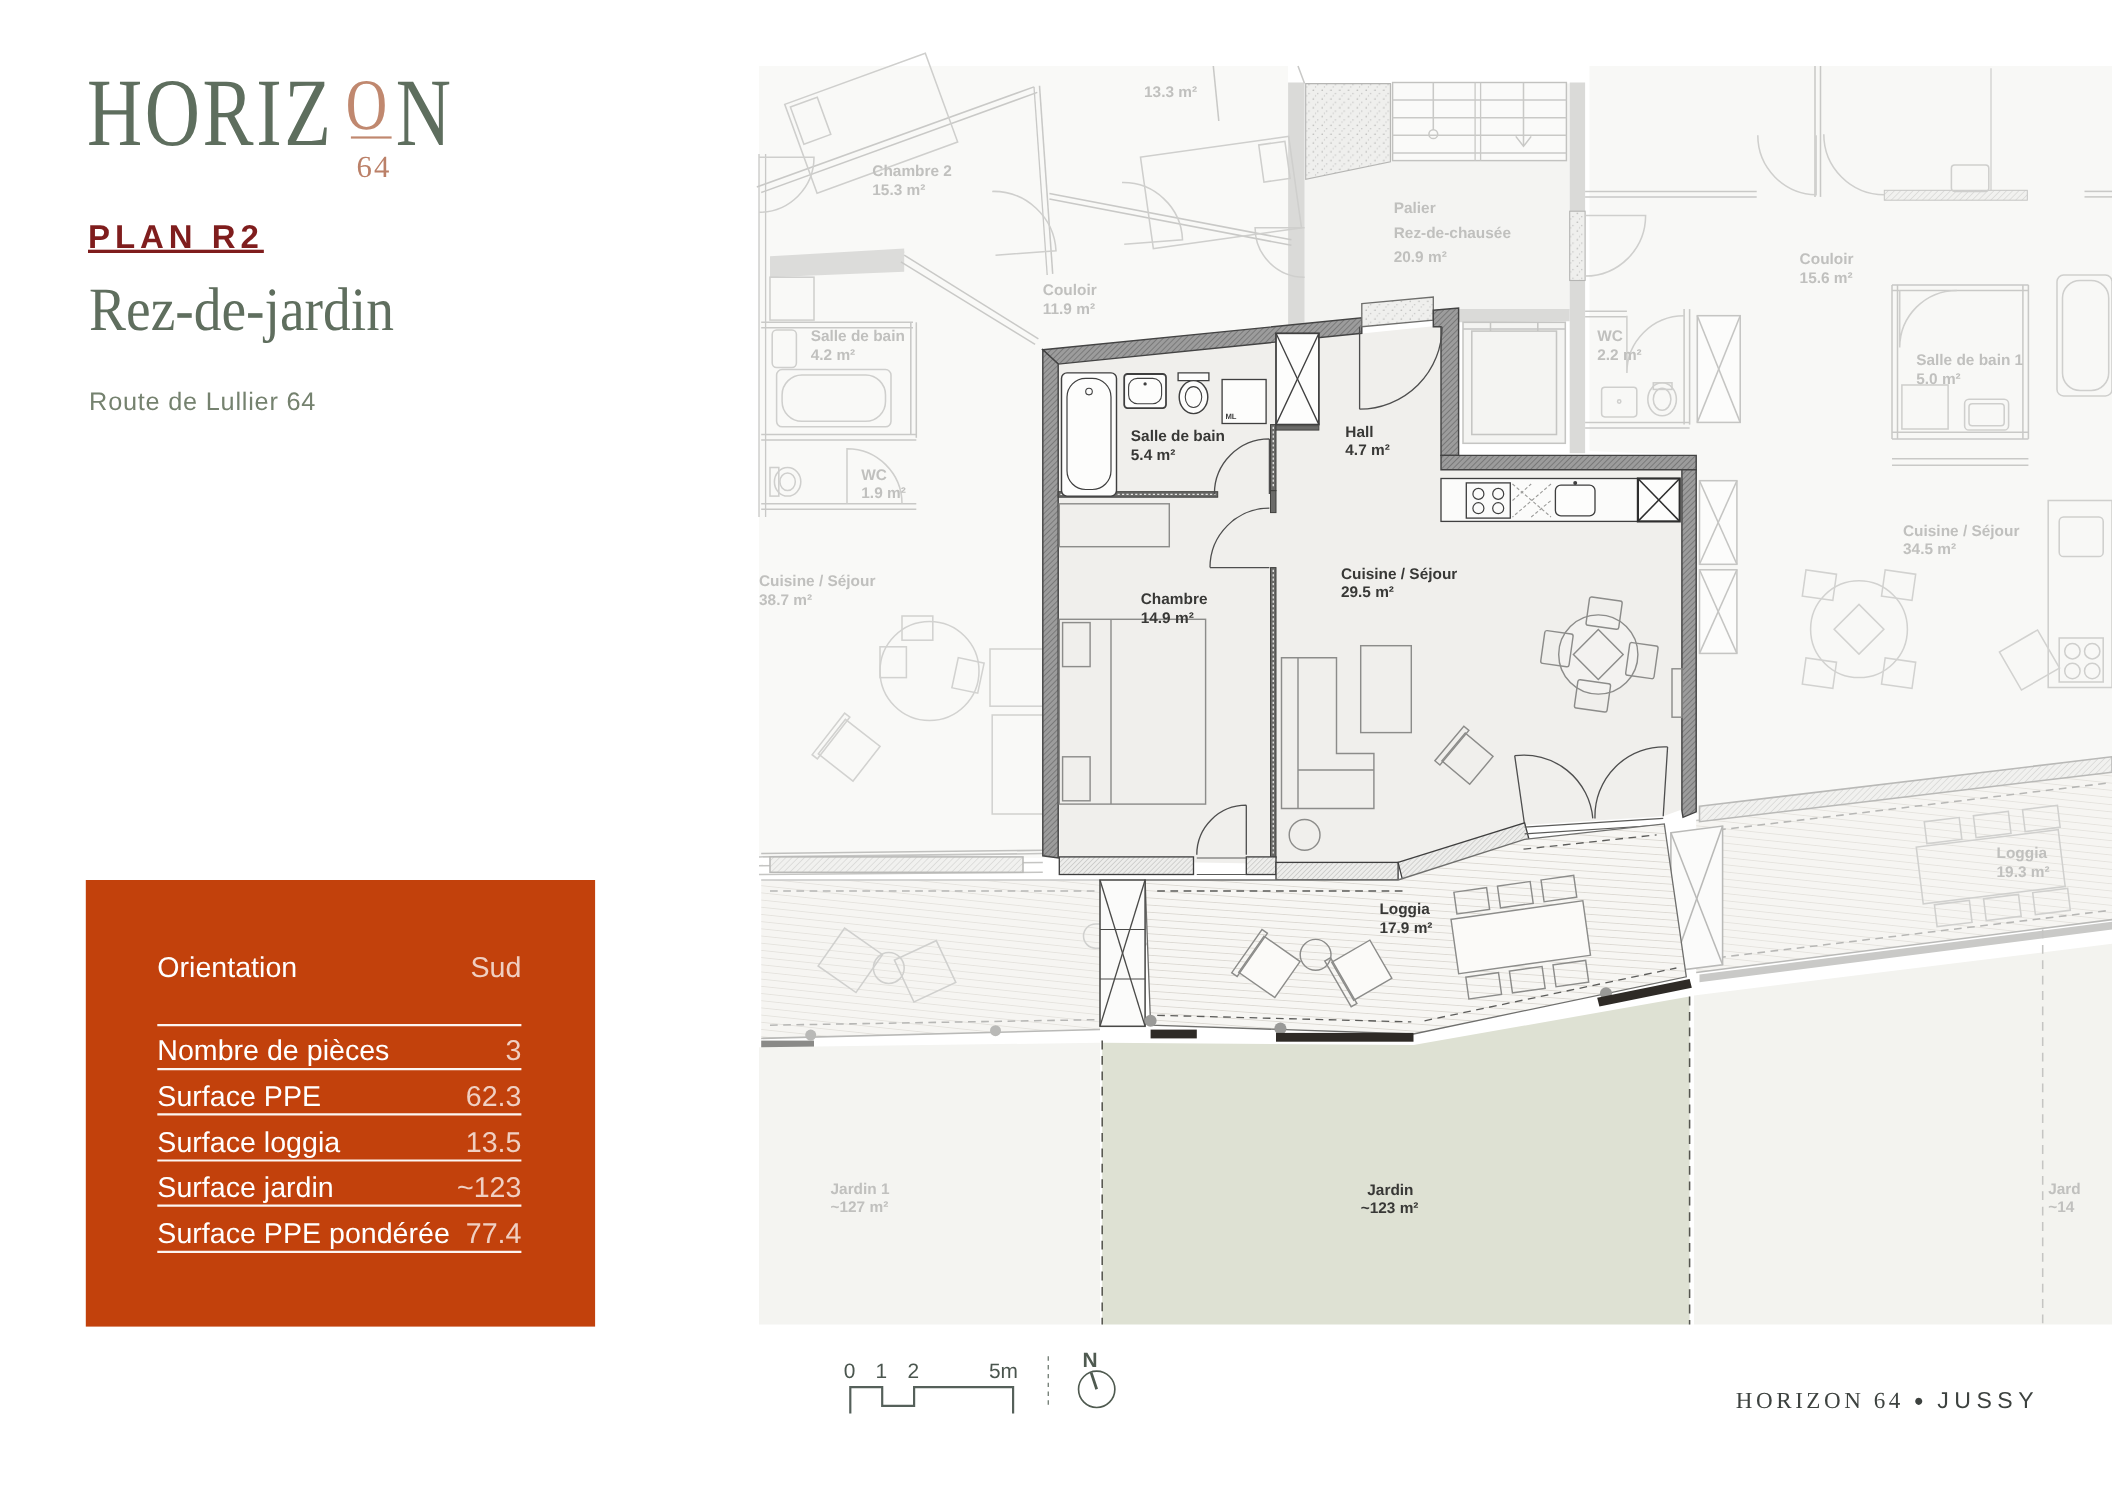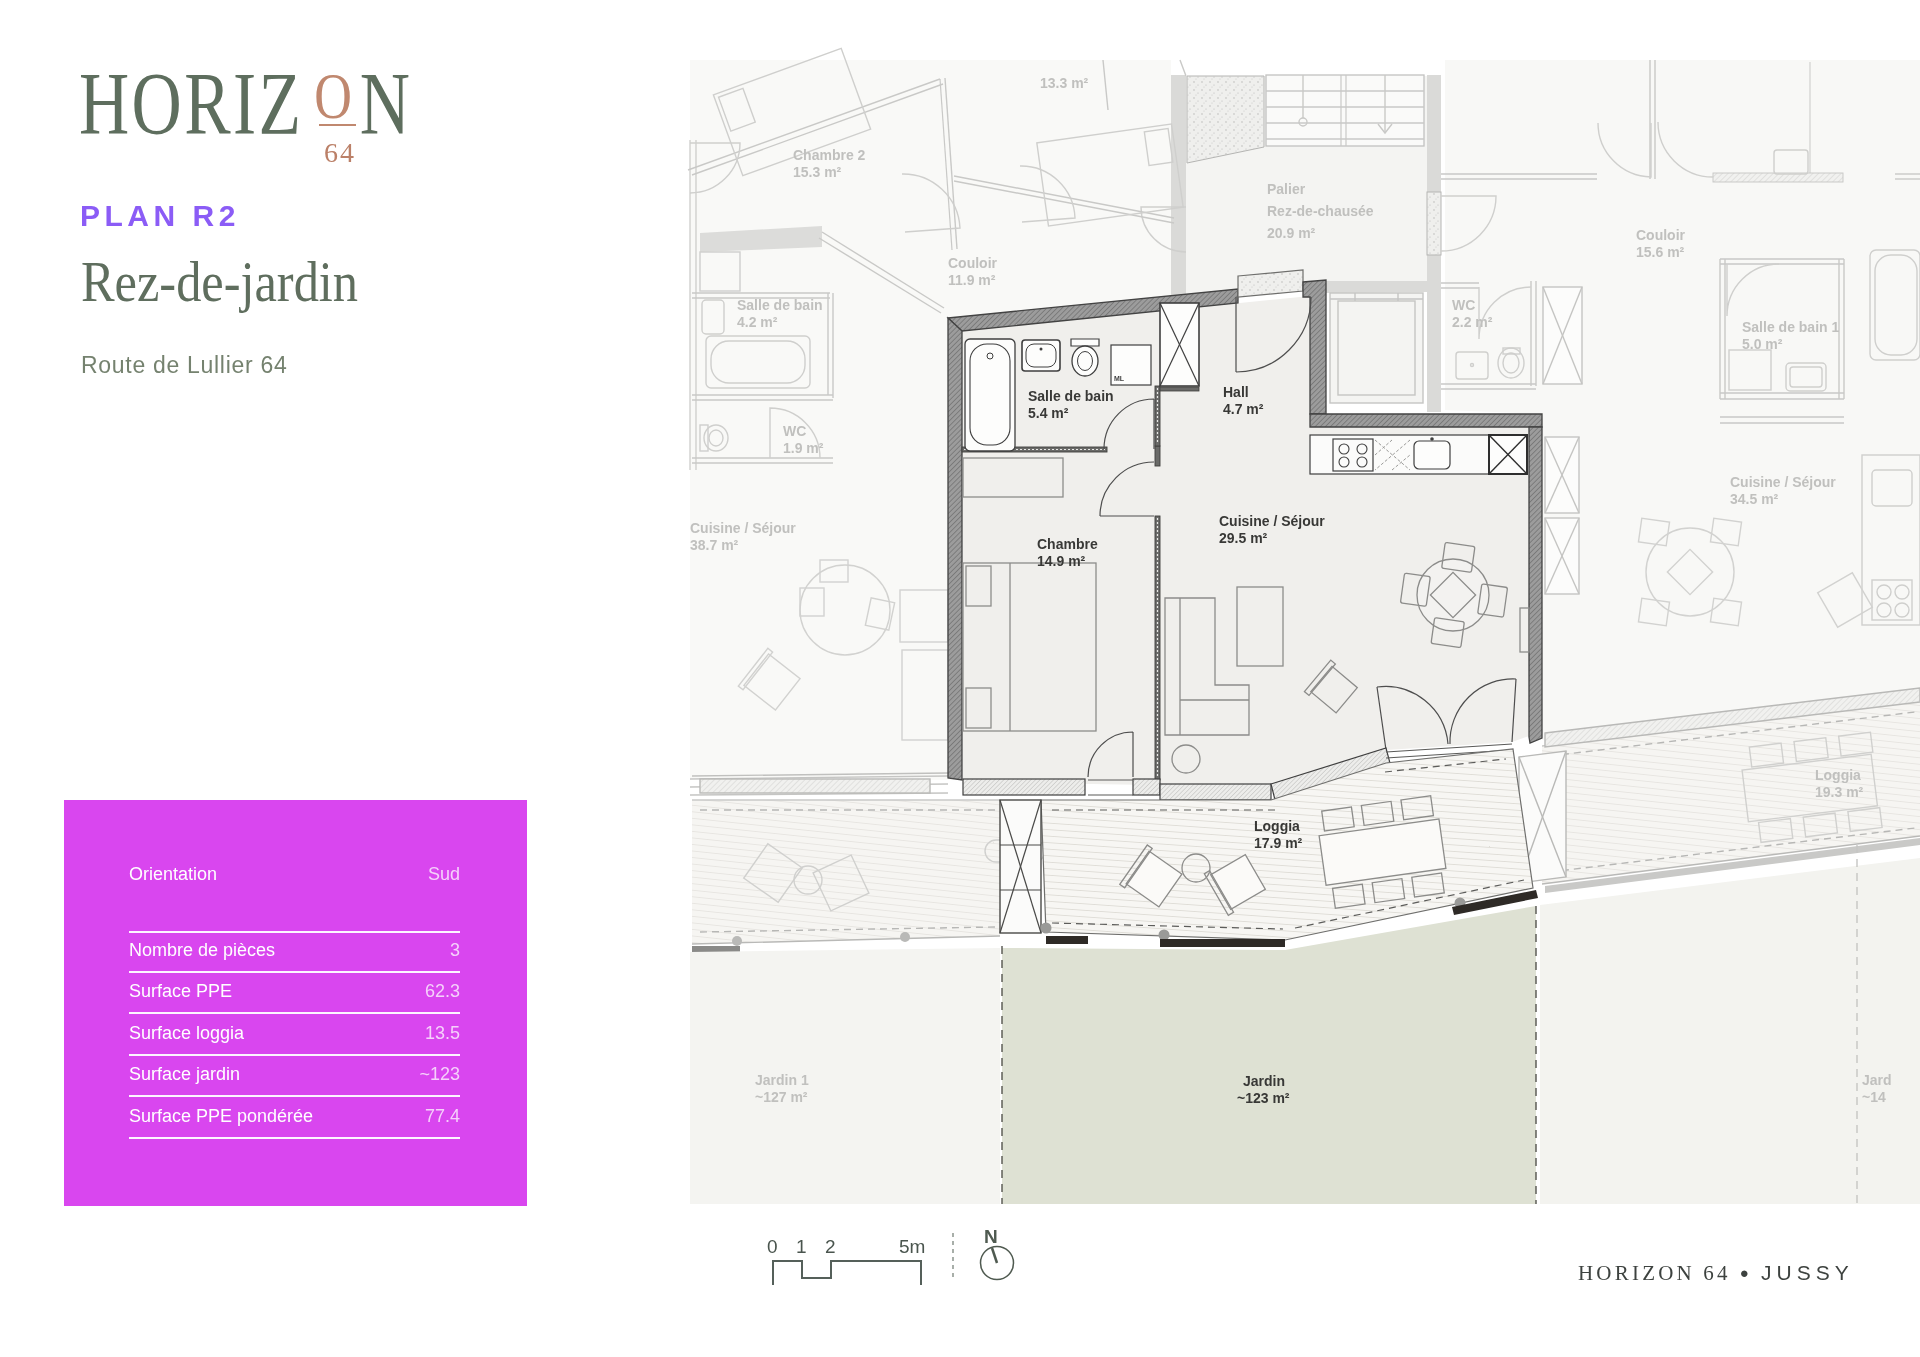--- a/index.html
+++ b/index.html
@@ -724,27 +724,27 @@
 </svg>
 
 <div class="abs" style="left:78px;top:60px;width:420px;height:110px;text-align:center;">
   <div style="position:relative;font-family:'Liberation Serif',serif;color:#5e6e5e;">
     <div style="position:absolute;left:1px;top:-8px;font-size:88px;line-height:88px;letter-spacing:3px;white-space:nowrap;transform:scaleX(0.79);transform-origin:0 0;">HORIZ<span style="font-size:66px;color:#c0886f;letter-spacing:0;vertical-align:15px;margin:0 10px 0 14px;">O</span>N</div>
     <span style="position:absolute;left:241px;top:64px;width:37px;border-top:2px solid #c0886f;"></span>
     <span style="position:absolute;left:246px;top:77px;font-size:28px;color:#bb8068;letter-spacing:2px;">64</span>
   </div>
 </div>
 
-<div class="abs" style="left:80px;top:199px;font-size:30px;font-weight:bold;letter-spacing:4.5px;color:#8b5cf6;">PLAN R2</div>
+<div class="abs" style="left:80px;top:199px;font-size:30px;font-weight:bold;letter-spacing:4.5px;color:#7f1d1d;text-decoration:underline;">PLAN R2</div>
 
 <div class="abs" style="left:81px;top:250px;font-family:'Liberation Serif',serif;font-size:56px;color:#5f6e5e;letter-spacing:0px;transform:scaleX(0.90);transform-origin:0 0;">Rez-de-jardin</div>
 
 <div class="abs" style="left:81px;top:352px;font-size:23px;letter-spacing:0.7px;color:#75826f;">Route de Lullier 64</div>
 
-<div class="abs" style="left:64px;top:800px;width:463px;height:406px;background:#d946ef;color:#ffffff;font-size:18px;">
+<div class="abs" style="left:78px;top:800px;width:463px;height:406px;background:#c2410c;color:#ffffff;font-size:26px;">
 
   <div class="abs" style="left:65px;top:64px;width:331px;">Orientation<span style="float:right;color:rgba(255,255,255,0.75);">Sud</span></div>
 
   <div class="abs" style="left:65px;top:131px;width:331px;border-top:2px solid rgba(255,255,255,0.95);"></div>
   <div class="abs" style="left:65px;top:140px;width:331px;">Nombre de pièces<span style="float:right;color:rgba(255,255,255,0.75);">3</span></div>
   <div class="abs" style="left:65px;top:171px;width:331px;border-top:2px solid rgba(255,255,255,0.95);"></div>
   <div class="abs" style="left:65px;top:181px;width:331px;">Surface PPE<span style="float:right;color:rgba(255,255,255,0.75);">62.3</span></div>
   <div class="abs" style="left:65px;top:212px;width:331px;border-top:2px solid rgba(255,255,255,0.95);"></div>
   <div class="abs" style="left:65px;top:223px;width:331px;">Surface loggia<span style="float:right;color:rgba(255,255,255,0.75);">13.5</span></div>
   <div class="abs" style="left:65px;top:254px;width:331px;border-top:2px solid rgba(255,255,255,0.95);"></div>

